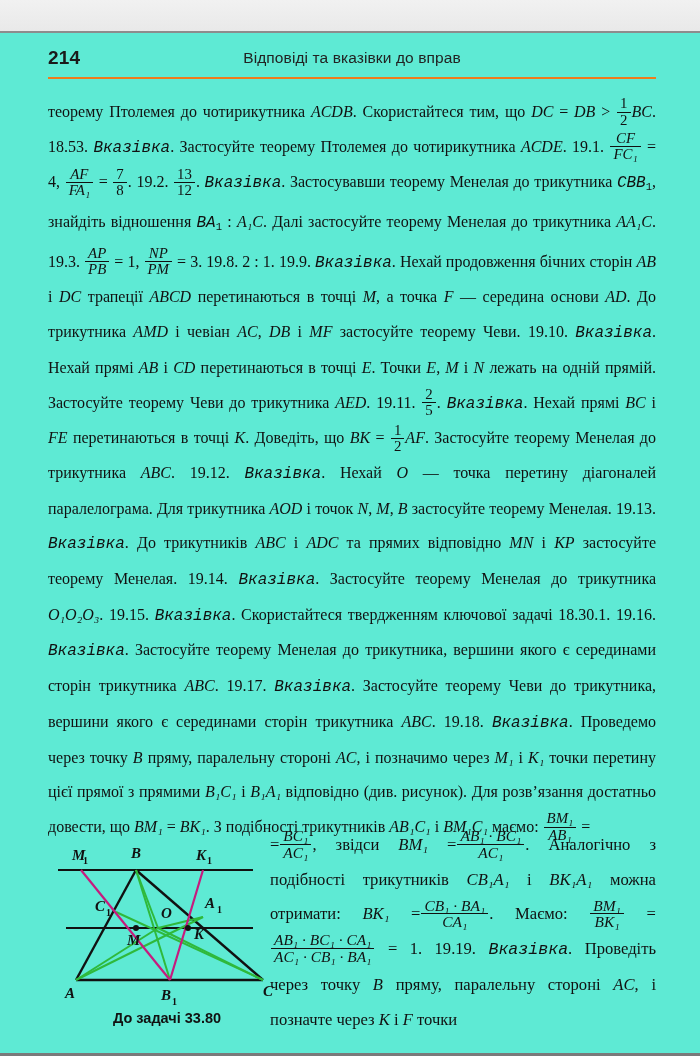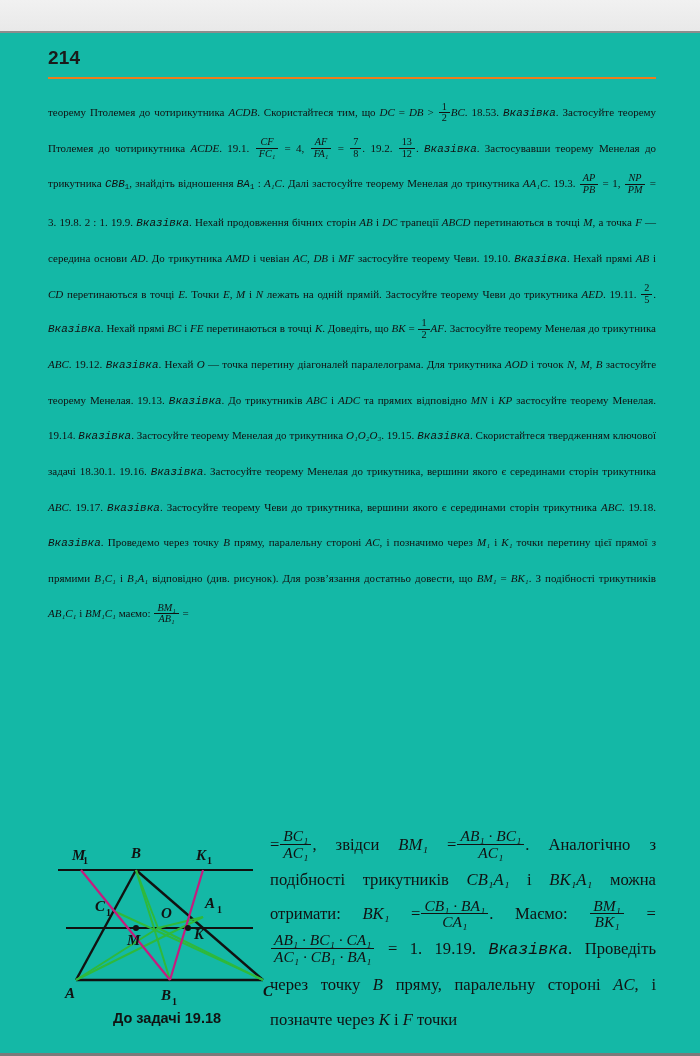--- a/index.html
+++ b/index.html
@@ -16,21 +16,21 @@
     background:linear-gradient(#f1f1f1,#e9e9e9);
     border-bottom:2px solid #8d8d8d;
     box-sizing:border-box;
   }
   #viewer-bottom-chrome{
     position:absolute;left:0;bottom:0;width:700px;height:3px;
     background:#7a7a7a;
   }
   #page{
     position:absolute;left:0;top:33px;width:700px;height:1020px;
-    background:#14b8a6;
+    background:#5eead4;
   }
 
   
   .running-head{
     position:absolute;left:48px;top:14px;width:608px;height:30px;
   }
   .page-number{
     position:absolute;left:0;top:0;
     font-family:"Liberation Sans", sans-serif;
     font-weight:bold;font-size:19px;color:#1a1a1a;
@@ -43,21 +43,21 @@
   }
   .head-rule{
     position:absolute;left:48px;top:44px;width:608px;height:2px;
     background:#ef7c1b;
   }
 
   
   .body-text{
     position:absolute;left:48px;top:62px;width:608px;
     font-family:"Liberation Serif", serif;
-    font-size:11px;
+    font-size:16px;
     line-height:34.7px;
     text-align:justify;
     text-justify:inter-word;
     color:#111;
   }
   .body-text p{margin:0;}
   .it{font-style:italic;font-family:Liberation Mono, monospace;}
   .bd{font-weight:normal;}
   .mv{font-style:italic;font-family:"Liberation Serif",serif;}
   .subn{font-size:.66em;vertical-align:-.28em;font-style:normal;}
@@ -103,20 +103,21 @@
 </style>
 </head>
 <body>
 
 <div id="viewer-top-chrome"></div>
 
 <div id="page">
 
   <div class="running-head">
     <div class="page-number">214</div>
+    <div class="head-title">Відповіді та вказівки до вправ</div>
   </div>
   <div class="head-rule"></div>
 
   <div class="body-text">
     <p><span>теорему Птолемея до чотирикутника </span><span class="mv">ACDB</span><span>. Скористайтеся тим, що </span><span class="mv">DC</span><span> = </span><span class="mv">DB</span><span> &gt; </span><span class="frac"><span class="num">1</span><span class="den">2</span></span><span class="mv">BC</span><span>. </span> <span class="bd">18.53.</span> <span class="it">Вказівка</span><span>. Застосуйте теорему Птолемея до чотирикутника </span><span class="mv">ACDE</span><span>. </span> <span class="bd">19.1.</span> <span class="frac"><span class="num mv">CF</span><span class="den mv">FC₁</span></span><span> = 4, </span><span class="frac"><span class="num mv">AF</span><span class="den mv">FA₁</span></span><span> = </span><span class="frac"><span class="num">7</span><span class="den">8</span></span><span>. </span> <span class="bd">19.2.</span> <span class="frac"><span class="num">13</span><span class="den">12</span></span><span>. </span> <span class="it">Вказівка</span><span>. Застосувавши теорему Менелая до трикутника </span><span class="mv nb"><span>CBB</span><span class="subn">1</span></span><span>, знайдіть відношення </span><span class="mv nb"><span>BA</span><span class="subn">1</span></span><span> : </span><span class="mv">A₁C</span><span>. Далі застосуйте теорему Менелая до трикутника </span><span class="mv">AA₁C</span><span>. </span> <span class="bd">19.3.</span> <span class="frac"><span class="num mv">AP</span><span class="den mv">PB</span></span><span> = 1, </span><span class="frac"><span class="num mv">NP</span><span class="den mv">PM</span></span><span> = 3. </span> <span class="bd">19.8.</span><span> 2 : 1. </span><span class="bd">19.9.</span> <span class="it">Вказівка</span><span>. Нехай продовження бічних сторін </span><span class="mv">AB</span><span> і </span><span class="mv">DC</span><span> трапеції </span><span class="mv">ABCD</span><span> перетинаються в точці </span><span class="mv">M</span><span>, а точка </span><span class="mv">F</span><span> — середина основи </span><span class="mv">AD</span><span>. До трикутника </span><span class="mv">AMD</span><span> і чевіан </span><span class="mv">AC</span><span>, </span><span class="mv">DB</span><span> і </span><span class="mv">MF</span><span> застосуйте теорему Чеви. </span><span class="bd">19.10.</span> <span class="it">Вказівка</span><span>. Нехай прямі </span><span class="mv">AB</span><span> і </span><span class="mv">CD</span><span> перетинаються в точці </span><span class="mv">E</span><span>. Точки </span><span class="mv">E</span><span>, </span><span class="mv">M</span><span> і </span><span class="mv">N</span><span> лежать на одній прямій. Застосуйте теорему Чеви до трикутника </span><span class="mv">AED</span><span>. </span> <span class="bd">19.11.</span> <span class="frac"><span class="num">2</span><span class="den">5</span></span><span>. </span> <span class="it">Вказівка</span><span>. Нехай прямі </span><span class="mv">BC</span><span> і </span><span class="mv">FE</span><span> перетинаються в точці </span><span class="mv">K</span><span>. Доведіть, що </span><span class="mv">BK</span><span> = </span><span class="frac"><span class="num">1</span><span class="den">2</span></span><span class="mv">AF</span><span>. Застосуйте теорему Менелая до трикутника </span><span class="mv">ABC</span><span>. </span> <span class="bd">19.12.</span> <span class="it">Вказівка</span><span>. Нехай </span><span class="mv">O</span><span> — точка перетину діагоналей паралелограма. Для трикутника </span><span class="mv">AOD</span><span> і точок </span><span class="mv">N</span><span>, </span><span class="mv">M</span><span>, </span><span class="mv">B</span><span> застосуйте теорему Менелая. </span><span class="bd">19.13.</span> <span class="it">Вказівка</span><span>. До трикутників </span><span class="mv">ABC</span><span> і </span><span class="mv">ADC</span><span> та прямих відповідно </span><span class="mv">MN</span><span> і </span><span class="mv">KP</span><span> застосуйте теорему Менелая. </span><span class="bd">19.14.</span> <span class="it">Вказівка</span><span>. Застосуйте теорему Менелая до трикутника </span><span class="mv">O₁O₂O₃</span><span>. </span> <span class="bd">19.15.</span> <span class="it">Вказівка</span><span>. Скористайтеся твердженням ключової задачі 18.30.1. </span><span class="bd">19.16.</span> <span class="it">Вказівка</span><span>. Застосуйте теорему Менелая до трикутника, вершини якого є серединами сторін трикутника </span><span class="mv">ABC</span><span>. </span><span class="bd">19.17.</span> <span class="it">Вказівка</span><span>. Застосуйте теорему Чеви до трикутника, вершини якого є серединами сторін трикутника </span><span class="mv">ABC</span><span>. </span><span class="bd">19.18.</span> <span class="it">Вказівка</span><span>. Проведемо через точку </span><span class="mv">B</span><span> пряму, паралельну стороні </span><span class="mv">AC</span><span>, і позначимо через </span><span class="mv">M₁</span><span> і </span><span class="mv">K₁</span><span> точки перетину цієї прямої з прямими </span><span class="mv">B₁C₁</span><span> і </span><span class="mv">B₁A₁</span><span> відповідно (див. рисунок). Для розв’язання достатньо довести, що </span><span class="mv">BM₁</span><span> = </span><span class="mv">BK₁</span><span>. З подібності трикутників </span><span class="mv">AB₁C₁</span><span> і </span><span class="mv">BM₁C₁</span><span> маємо: </span><span class="frac"><span class="num mv">BM₁</span><span class="den mv">AB₁</span></span><span> =</span></p>
   </div>
 
   <div class="bottom-zone">
 
     <div class="fig-col">
@@ -161,21 +162,21 @@
 
         <text class="lbl" x="113" y="90">O</text>
         <text class="lbl" x="79" y="117">M</text>
         <text class="lbl" x="146" y="111">K</text>
 
         <text class="lbl" x="17" y="170">A</text>
         <text class="lbl" x="113" y="172">B</text>
         <text class="lblsub" x="124" y="177">1</text>
         <text class="lbl" x="215" y="168">C</text>
       </svg>
-      <div class="figure-caption">До задачі 19.18</div>
+      <div class="figure-caption">До задачі 33.80</div>
     </div>
 
     <div class="text-col">
       <p><span>=</span><span class="frac"><span class="num mv">BC₁</span><span class="den mv">AC₁</span></span><span>, звідси </span><span class="mv">BM₁</span><span> =</span><span class="frac"><span class="num mv">AB₁ · BC₁</span><span class="den mv">AC₁</span></span><span>. Аналогічно з подібності трикутників </span><span class="mv">CB₁A₁</span><span> і </span><span class="mv">BK₁A₁</span><span> можна отримати: </span><span class="mv">BK₁</span><span> =</span><span class="frac"><span class="num mv">CB₁ · BA₁</span><span class="den mv">CA₁</span></span><span>. Маємо: </span><span class="frac"><span class="num mv">BM₁</span><span class="den mv">BK₁</span></span><span> =</span><span class="frac"><span class="num mv">AB₁ · BC₁ · CA₁</span><span class="den mv">AC₁ · CB₁ · BA₁</span></span><span> = 1. </span> <span class="bd">19.19.</span> <span class="it">Вказівка</span><span>. Проведіть через точку </span><span class="mv">B</span><span> пряму, паралельну стороні </span><span class="mv">AC</span><span>, і позначте через </span><span class="mv">K</span><span> і </span><span class="mv">F</span><span> точки</span></p>
     </div>
 
   </div>
 </div>
 
 <div id="viewer-bottom-chrome"></div>

